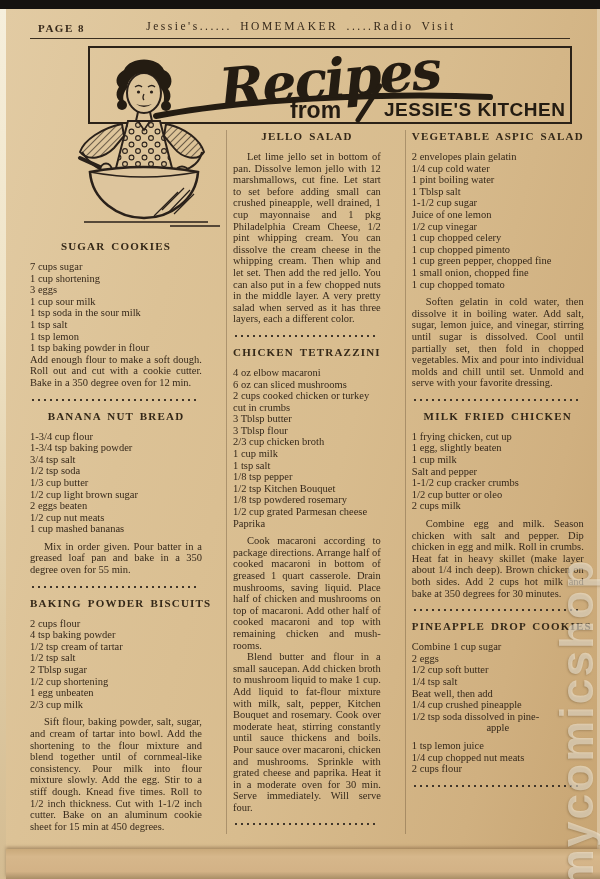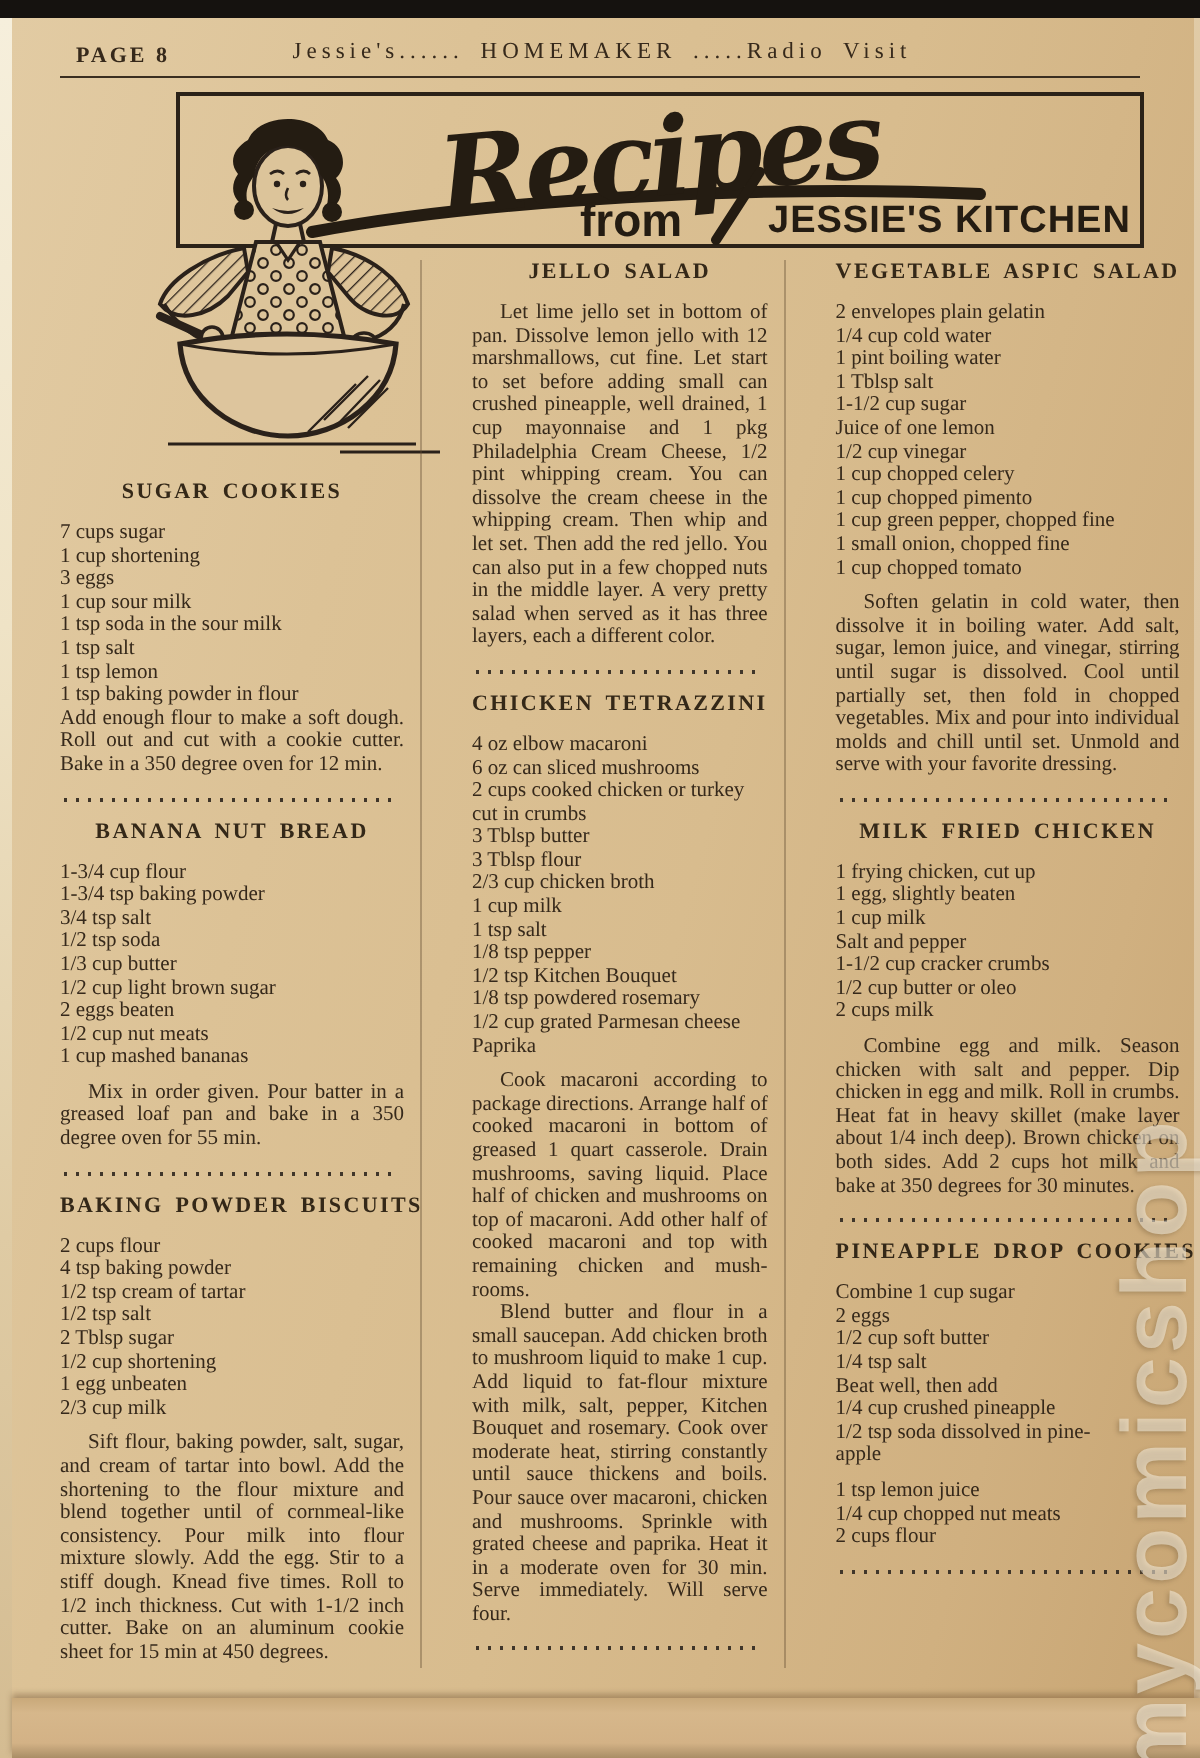--- a/index.html
+++ b/index.html
@@ -19,21 +19,21 @@
   .pg{position:absolute;left:8px;top:2px;font-size:11px;font-weight:bold;letter-spacing:1.5px;}
   .masthead{text-align:center;font-size:11.5px;letter-spacing:2.5px;word-spacing:3px;}
   .rule{position:absolute;top:18px;left:0;right:2px;border-top:1.5px solid #3a2e20;}
 
   .banner-box{position:absolute;left:88px;top:46px;width:480px;height:74px;border:2px solid #2b2218;z-index:2;}
   .banner-art{position:absolute;left:90px;top:40px;width:480px;height:88px;z-index:3;}
   .illus{position:absolute;left:50px;top:50px;width:184px;height:180px;z-index:4;}
 
   .columns{position:absolute;left:30px;top:130px;width:546px;display:flex;z-index:5;color:#36291b;}
   .col{width:172px;}
-  .col + .col{border-left:1px solid rgba(96,75,50,0.38);padding-left:25px;margin-left:8px;}
+  .col + .col{border-left:1px solid rgba(96,75,50,0.38);padding-left:6px;margin-left:24px;}
   .col:first-child{padding-top:110px;}
   .recipe-title{text-align:center;font-size:11px;font-weight:bold;letter-spacing:1.2px;word-spacing:2px;
     margin:0 0 9px 0;white-space:nowrap;color:#342818;}
   .ing-line{font-size:10.5px;line-height:11.6px;}
   .ing-gap{height:6px;}
   .para{font-size:10.5px;line-height:11.6px;text-align:justify;text-indent:14px;margin:6px 0 0 0;}
   .para + .para{margin-top:0;}
   .para.flush{margin-top:0;}
   .para.no-indent{text-indent:0;}
   .sep{height:2px;margin:10px 2px 9px 2px;
@@ -244,21 +244,21 @@
   <section class="recipe">
     <h2 class="recipe-title">PINEAPPLE DROP COOKIES</h2>
     <div class="ingredients">
             <div class="ing-line">Combine 1 cup sugar</div>
             <div class="ing-line">2 eggs</div>
             <div class="ing-line">1/2 cup soft butter</div>
             <div class="ing-line">1/4 tsp salt</div>
             <div class="ing-line">Beat well, then add</div>
             <div class="ing-line">1/4 cup crushed pineapple</div>
             <div class="ing-line">1/2 tsp soda  dissolved in pine-</div>
-            <div class="ing-line" style="text-align: left;">apple</div>
+            <div class="ing-line" style="text-align: center;">apple</div>
             <div class="ing-gap"></div>
             <div class="ing-line">1 tsp lemon juice</div>
             <div class="ing-line">1/4 cup chopped nut meats</div>
             <div class="ing-line">2 cups flour</div>
           </div>
   </section>
 <div class="sep"></div>
       </div>
     </div>
 

